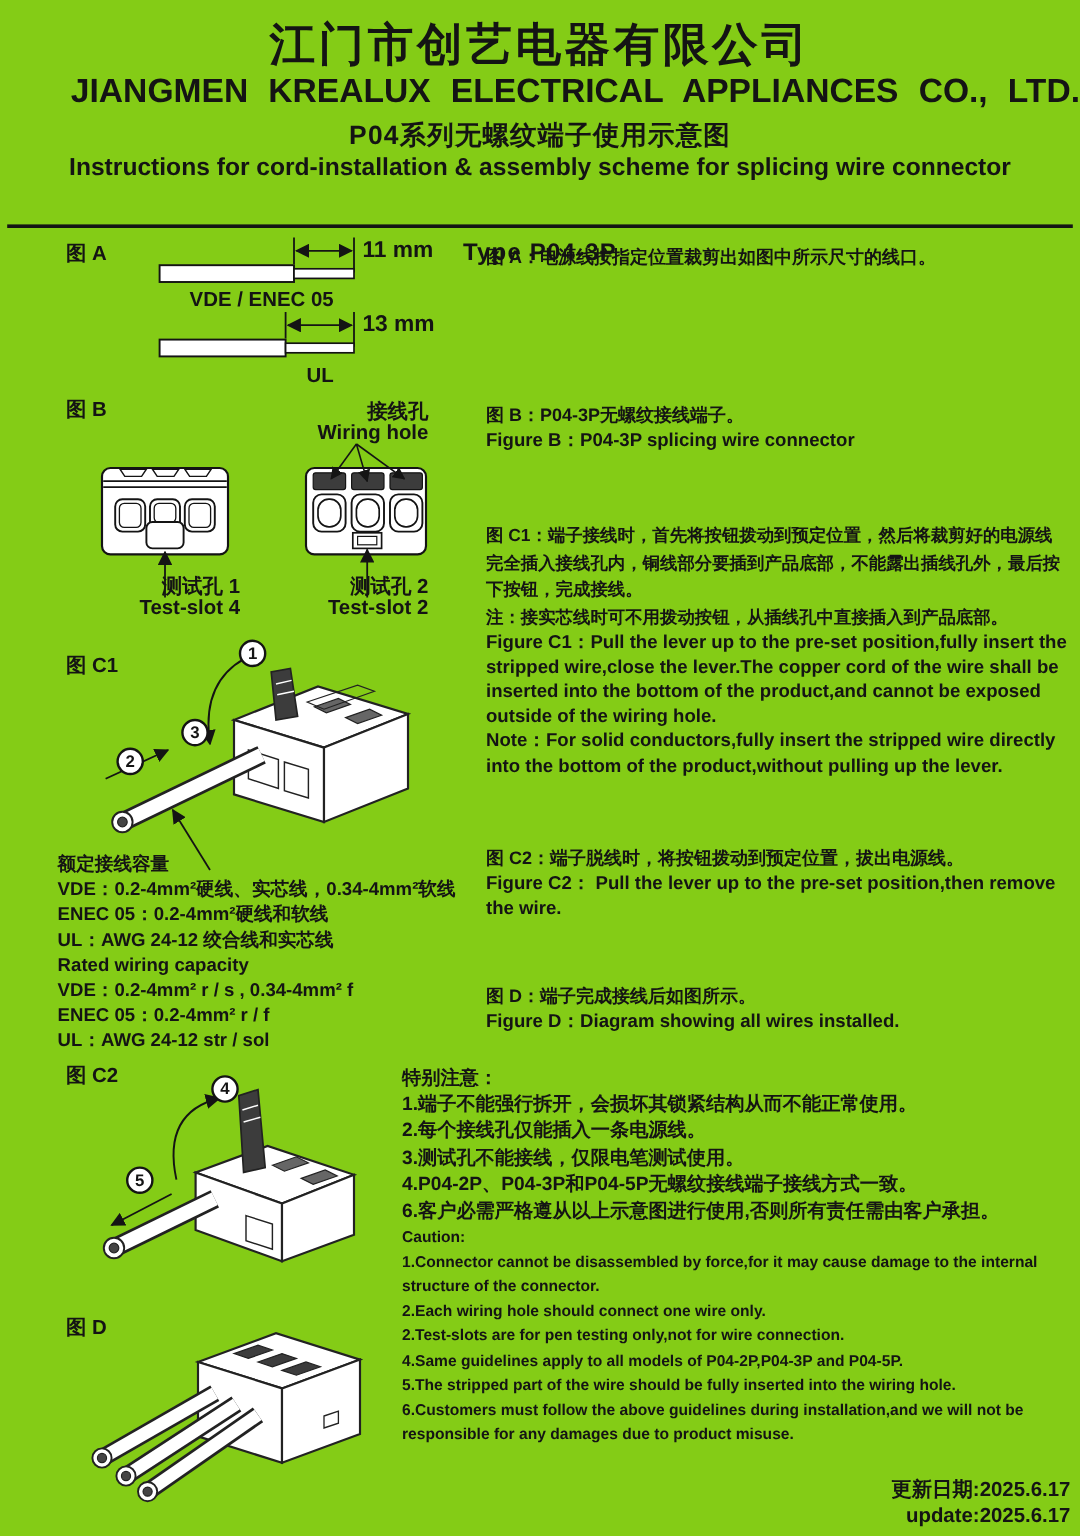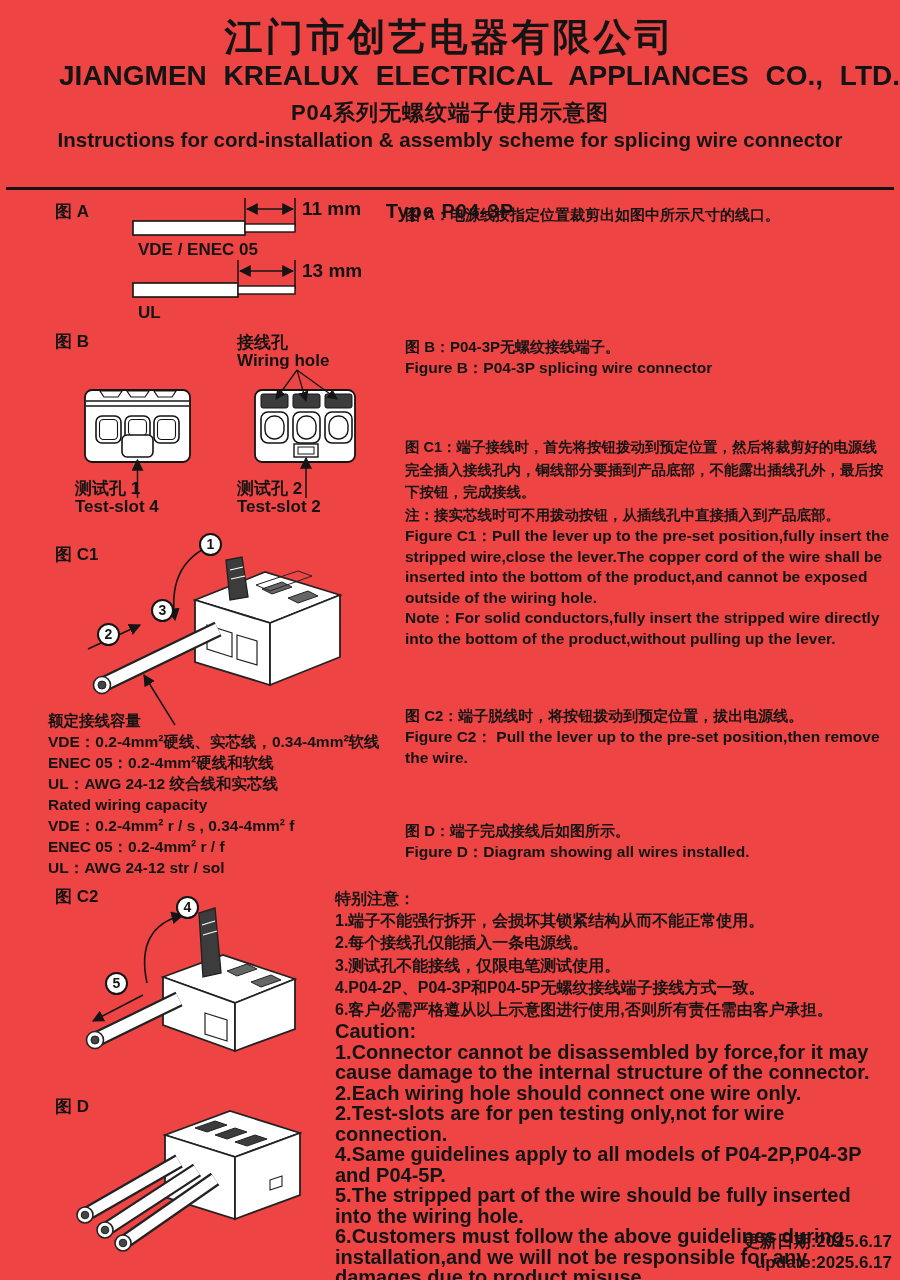--- a/index.html
+++ b/index.html
@@ -1,41 +1,41 @@
 <!DOCTYPE html>
 <html><head>
 <meta charset="utf-8">
 <style>
   * { margin:0; padding:0; box-sizing:border-box; }
   html,body { background:#fff; }
   .page {
-    position:relative; width:900px; height:1280px; background:#ef4444;
+    position:relative; width:900px; height:1280px; background:#84cc16;
     color:#141414; font-family:"Liberation Sans","DejaVu Sans",sans-serif;
     overflow:hidden;
   }
   .abs { position:absolute; }
-  .ctr { text-align:left; }
+  .ctr { text-align:right; }
 
   
   .h-cn   { position:absolute; top:12px;  left:0; width:100%; text-align:center; font-size:38px; font-weight:bold; letter-spacing:3px; }
   .h-en   { position:absolute; top:60px;  left:0; width:100%; text-align:right; font-size:28px; font-weight:bold; word-spacing:9px; }
   .h-scn  { position:absolute; top:98px;  left:0; width:100%; text-align:center; font-size:22px; font-weight:bold; letter-spacing:1px; }
   .h-sen  { position:absolute; top:128px; left:0; width:100%; text-align:center; font-size:20.5px; font-weight:bold; }
   .h-type { position:absolute; top:154px; left:0; width:100%; text-align:center; font-size:20px; font-weight:bold; letter-spacing:1px;margin-top:46px; }
   .rule   { position:absolute; top:187px; left:6px; right:6px; height:3px; background:#141414; }
 
   .figlabel { font-size:17px; font-weight:bold; white-space:nowrap; }
 
   
   .blk  { line-height:22px; }
   .cnp  { font-size:15px;   font-weight:bold; line-height:22px; }
   .enp  { font-size:15.5px; font-weight:bold; line-height:20.5px; }
   .c1blk .cnp { font-size:14.5px; line-height:22.5px; }
   .notes .cnn { font-size:16px;   font-weight:bold; line-height:22.2px; white-space:nowrap; }
-  .notes .enn { font-size:20px; font-weight:bold; line-height:20.5px; }
+  .notes .enn { font-size:13px; font-weight:bold; line-height:20.5px; }
   .footer { text-align:right; font-size:17px; font-weight:bold; line-height:21px; }
 
   
   .figtxt { font-size:17px; font-weight:bold; white-space:nowrap; }
   .dim    { font-size:19px; font-weight:bold; white-space:nowrap; }
 
   
   .rated div { font-size:15.5px; font-weight:bold; line-height:21px; white-space:nowrap; }
 
   

